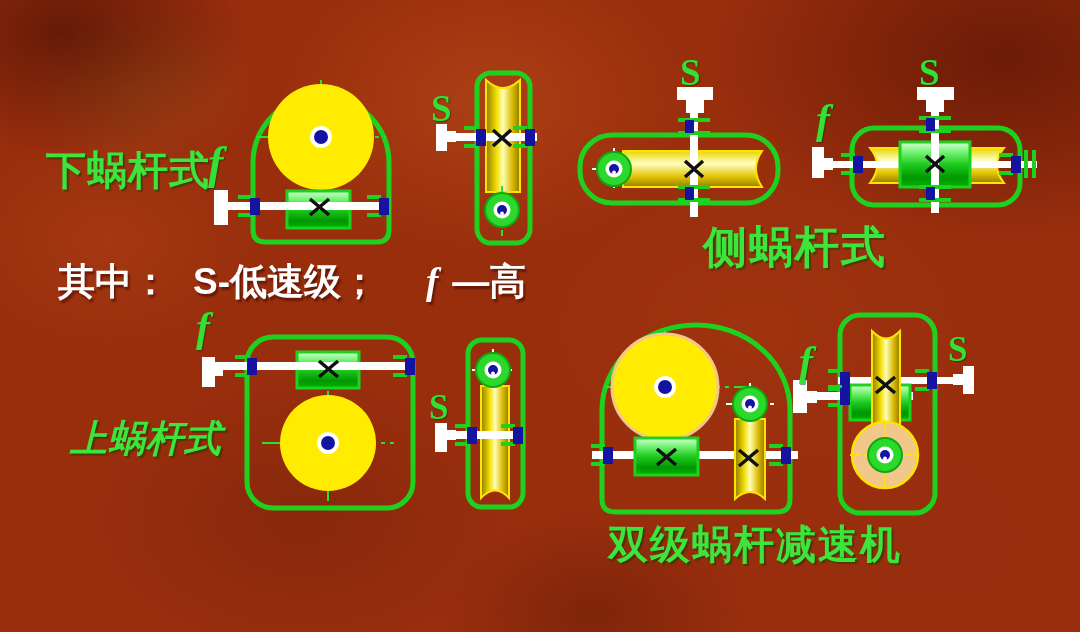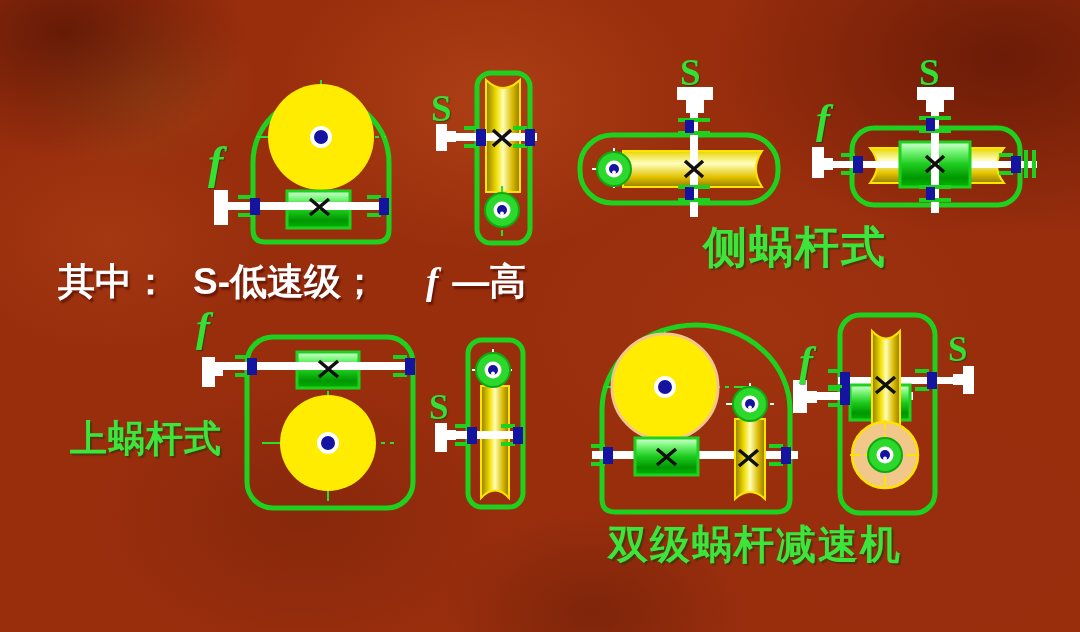--- a/index.html
+++ b/index.html
@@ -197,36 +197,37 @@
       <rect x="953" y="374" width="10" height="11" fill="#ffffff"></rect>
       <rect x="793" y="380" width="14" height="33" fill="#ffffff"></rect>
       <rect x="807" y="391" width="10" height="12" fill="#ffffff"></rect>
       <use href="#bH" x="843" y="380"></use>
       <use href="#bH" x="930" y="380"></use>
       <use href="#bH" x="843" y="396"></use>
       <path d="M 876 377 L 895 393 M 895 377 L 876 393" stroke="#101010" stroke-width="3.5"></path>
     </g>
   </svg>
 
+  <div class="lab cn" style="left:46px;top:150px;font-size:40px;letter-spacing:1px;">下蜗杆式</div>
   <div class="lab sym f" style="left:208px;top:140px;font-size:46px;">f</div>
 
   <div class="lab sym s" style="left:431px;top:90px;font-size:37px;">S</div>
 
   <div class="lab sym s" style="left:680px;top:54px;font-size:37px;">S</div>
   <div class="lab sym f" style="left:816px;top:98px;font-size:42px;">f</div>
   <div class="lab sym s" style="left:919px;top:54px;font-size:37px;">S</div>
 
   <div class="lab cn" style="left:703px;top:225px;font-size:44px;letter-spacing:2px;text-align:right;">侧蜗杆式</div>
 
   <div class="lab wh" style="left:58px;top:263px;font-size:37px;">
     <span style="margin-right:24px;">其中：</span><span>S-低速级；</span><span class="wf" style="margin-left:48px;">f</span><span style="margin-left:14px;">—高</span>
   </div>
 
   <div class="lab sym f" style="left:196px;top:306px;font-size:42px;">f</div>
-  <div class="lab cn" style="left:70px;top:420px;font-size:37px;letter-spacing:1px;">上蜗杆式</div>
+  <div class="lab cn" style="left:70px;top:420px;font-size:37px;letter-spacing:1px;font-style:italic;">上蜗杆式</div>
   <div class="lab sym s" style="left:429px;top:390px;font-size:35px;">S</div>
 
   <div class="lab sym f" style="left:799px;top:340px;font-size:42px;">f</div>
   <div class="lab sym s" style="left:948px;top:332px;font-size:35px;">S</div>
 
   <div class="lab cn" style="left:608px;top:524px;font-size:40px;letter-spacing:2px;">双级蜗杆减速机</div>
 
 </div>
 
 </body></html>

